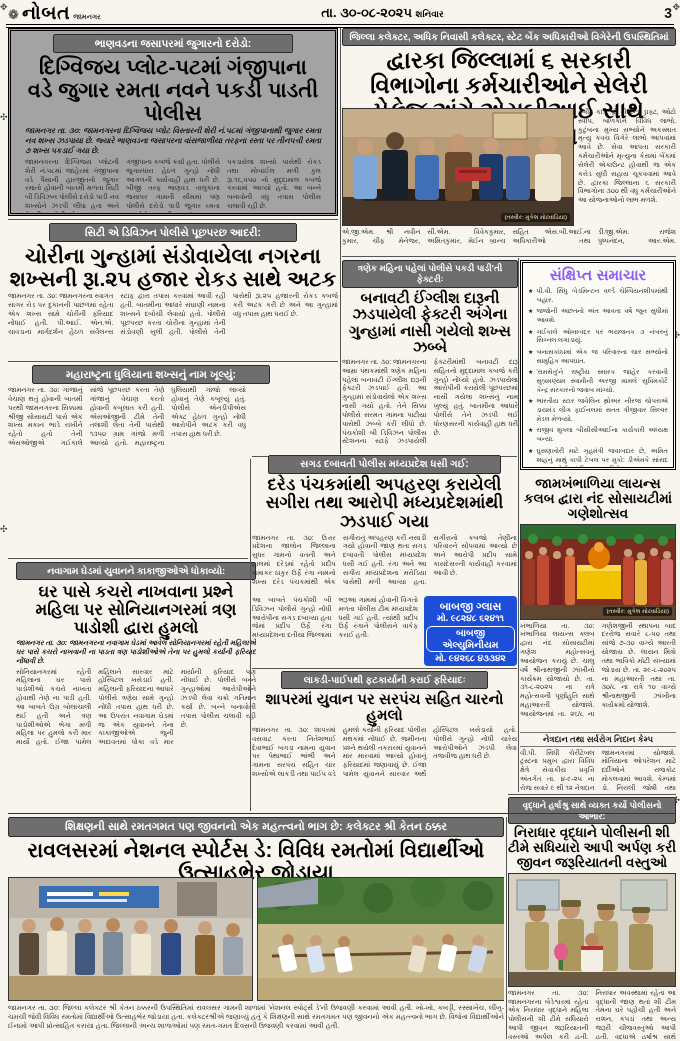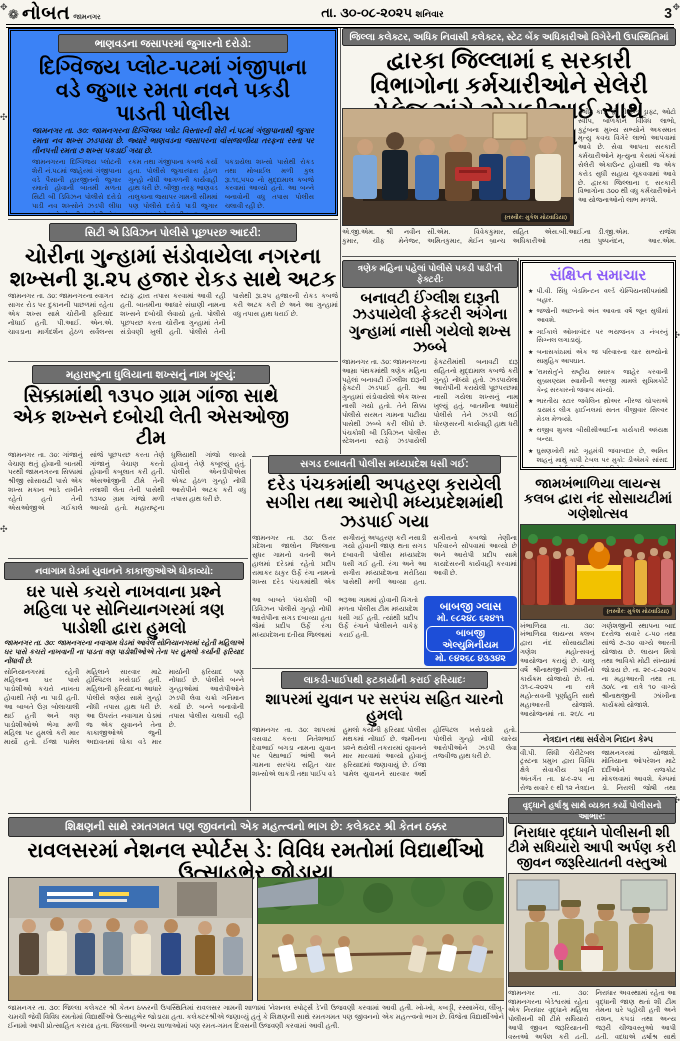--- a/index.html
+++ b/index.html
@@ -20,21 +20,21 @@
   .art{position:absolute;box-sizing:border-box;overflow:hidden;}
   .kicker{background:#6e6e6e;color:#fff;font-weight:bold;text-align:center;font-size:10.5px;
           line-height:1.25;padding:2px 4px;border:1px solid #2b2b2b;border-radius:2px;margin:0 auto 2px auto;}
   .headline{margin:1px 0 2px 0;font-weight:bold;text-align:center;line-height:1.1;color:#000;letter-spacing:0;}
   .lead{font-size:7.6px;font-weight:bold;font-style:italic;text-align:justify;margin:1px 0 2px 0;line-height:1.3;}
   .body-txt{font-size:6.8px;line-height:1.3;text-align:justify;color:#242424;column-gap:7px;overflow:hidden;}
   .cols2{column-count:2}.cols3{column-count:3}.cols4{column-count:4}
   .hline{position:absolute;height:1px;background:#555;}
   .vline{position:absolute;width:1px;background:#555;}
   
-  .dbox{border:3px double #000;padding:3px 21px;background:#3b82f6;}
+  .dbox{border:3px double #000;padding:3px 14px;background:#a3a3a3;}
   
   .briefs-box{border:3px double #000;padding:2px 5px;background:#fbfaf5;}
   .briefs-title{font-size:15px;font-weight:bold;text-align:center;margin:1px 0 3px 0;color:#8b5cf6;}
   .brief-item{display:flex;gap:3px;font-size:6.6px;line-height:1.35;text-align:justify;margin-bottom:2.5px;color:#222;}
   .brief-item .star{font-size:6px;line-height:1.6;}
   
   .adbox{background:#1d4ed8;color:#fff;text-align:center;border-radius:4px;padding:4px 2px;box-sizing:border-box;}
   .adbox .ad-name{font-size:11px;font-weight:bold;}
   .adbox .ad-phone{font-size:9px;font-weight:bold;margin-bottom:2px;}
   .adbox .ad-name2{font-size:9.5px;font-weight:bold;border:1px solid #fff;border-radius:6px;padding:0 4px;display:inline-block;}
@@ -83,27 +83,26 @@
   <section class="art" style="left:8px;top:223px;width:330px;height:136px;">
     <div class="kicker" style="width:72%">સિટી એ ડિવિઝન પોલીસે પૂછપરછ આદરી:</div>
     <h2 class="headline" style="font-size:21px">ચોરીના ગુન્હામાં સંડોવાયેલા નગરના શખ્સની રૂા.૨૫ હજાર રોકડ સાથે અટક</h2>
     <div class="body-txt cols3" style="height:58px">જામનગર તા. ૩૦: જામનગરના સ્વાગત સાગર રોડ પર દુકાનની પાછળમાં રહેતા એક શખ્સ સામે ચોરીની ફરિયાદ નોંધાઈ હતી. પી.આઈ. એન.એ. ચાવડાના માર્ગદર્શન હેઠળ સર્વેલન્સ સ્ટાફ દ્વારા તપાસ કરવામાં આવી રહી હતી. બાતમીના આધારે સંઘાણી નામના શખ્સને દબોચી લેવાયો હતો. પોલીસે પૂછપરછ કરતા ચોરીના ગુન્હામાં તેની સંડોવણી ખુલી હતી. પોલીસે તેની પાસેથી રૂા.૨૫ હજારની રોકડ કબજે કરી અટક કરી છે અને આ ગુન્હામાં વધુ તપાસ હાથ ધરાઈ છે.</div>
   </section>
 
   <div class="hline" style="left:8px;top:361px;width:330px"></div>
 
   <section class="art" style="left:8px;top:365px;width:286px;height:191px;">
     <div class="kicker" style="width:80%">મહારાષ્ટ્રના ધુલિયાના શખ્સનું નામ ખૂલ્યું:</div>
-    <h2 class="headline" style="font-size:19px">સિક્કામાંથી ૧૩૫૦ ગ્રામ ગાંજા સાથે એક શખ્સને દબોચી લેતી એસઓજી ટીમ</h2>
     <div class="body-txt cols3" style="height:104px;width:238px">જામનગર તા. ૩૦: ગાંજાનું વેચાણ થતું હોવાની બાતમી પરથી જામનગરના સિક્કામાં શ્રીજી સોસાયટી પાસે એક શખ્સ મકાન ભાડે રાખીને રહેતો હતો તેની એસઓજીએ ગઈકાલે સાંજે પૂછપરછ કરતા તેણે ગાંજાનું વેચાણ કરતો હોવાની કબૂલાત કરી હતી. એસઓજીની ટીમે તેની તલાશી લેતા તેની પાસેથી ૧૩૫૦ ગ્રામ ગાંજો મળી આવ્યો હતો. મહારાષ્ટ્રના ધુલિયાથી ગાંજો લાવ્યો હોવાનું તેણે કબૂલ્યું હતું. પોલીસે એનડીપીએસ એક્ટ હેઠળ ગુન્હો નોંધી આરોપીને અટક કરી વધુ તપાસ હાથ ધરી છે.</div>
   </section>
 
   <div class="hline" style="left:8px;top:558px;width:240px"></div>
 
-  <section class="art" style="left:4px;top:562px;width:240px;height:248px;">
+  <section class="art" style="left:16px;top:562px;width:240px;height:248px;">
     <div class="kicker" style="width:96%;font-size:9.5px">નવાગામ ઘેડમાં યુવાનને કાકાજીઓએ ધોકાવ્યો:</div>
     <h2 class="headline" style="font-size:16.5px">ઘર પાસે કચરો નાખવાના પ્રશ્ને મહિલા પર સોનિયાનગરમાં ત્રણ પાડોશી દ્વારા હુમલો</h2>
     <p class="lead" style="font-size:7px">જામનગર તા. ૩૦: જામનગરના નવાગામ ઘેડમાં આવેલ સોનિયાનગરમાં રહેતી મહિલાએ ઘર પાસે કચરો નાખવાની ના પાડતા ત્રણ પાડોશીઓએ તેના પર હુમલો કર્યાની ફરિયાદ નોંધાવી છે.</p>
     <div class="body-txt cols3" style="height:138px">સોનિયાનગરમાં રહેતી મહિલાના ઘર પાસે પાડોશીઓ કચરો નાખતા હોવાથી તેણે ના પાડી હતી. આ બાબતે ઉગ્ર બોલાચાલી થઈ હતી અને ત્રણ પાડોશીઓએ ભેગા મળી મહિલા પર હુમલો કરી માર માર્યો હતો. ઈજા પામેલ મહિલાને સારવાર માટે હોસ્પિટલ ખસેડાઈ હતી. મહિલાની ફરિયાદના આધારે પોલીસે ત્રણેય સામે ગુન્હો નોંધી તપાસ હાથ ધરી છે. આ ઉપરાંત નવાગામ ઘેડમાં જ એક યુવાનને તેના કાકાજીઓએ જુની અદાવતમાં ધોકા વડે માર માર્યાની ફરિયાદ પણ નોંધાઈ છે. પોલીસે બન્ને ગુન્હાઓમાં આરોપીઓને ઝડપી લેવા ચક્રો ગતિમાન કર્યા છે. બન્ને બનાવોની તપાસ પોલીસ ચલાવી રહી છે.</div>
   </section>
 
   <section class="art" style="left:342px;top:28px;width:334px;height:226px;">
     <div class="kicker" style="width:100%;font-size:9.5px;box-sizing:border-box">જિલ્લા કલેક્ટર, અધિક નિવાસી કલેક્ટર, સ્ટેટ બેંક અધિકારીઓ વિગેરેની ઉપસ્થિતિમાં</div>
     <h1 class="headline" style="font-size:23px">દ્વારકા જિલ્લામાં ૬ સરકારી વિભાગોના કર્મચારીઓને સેલેરી પેકેજ અંગે એસબીઆઈ સાથે એમઓયુ થયા</h1>
     <div style="position:absolute;left:0;top:80px;width:230px;height:116px" class="photo">

